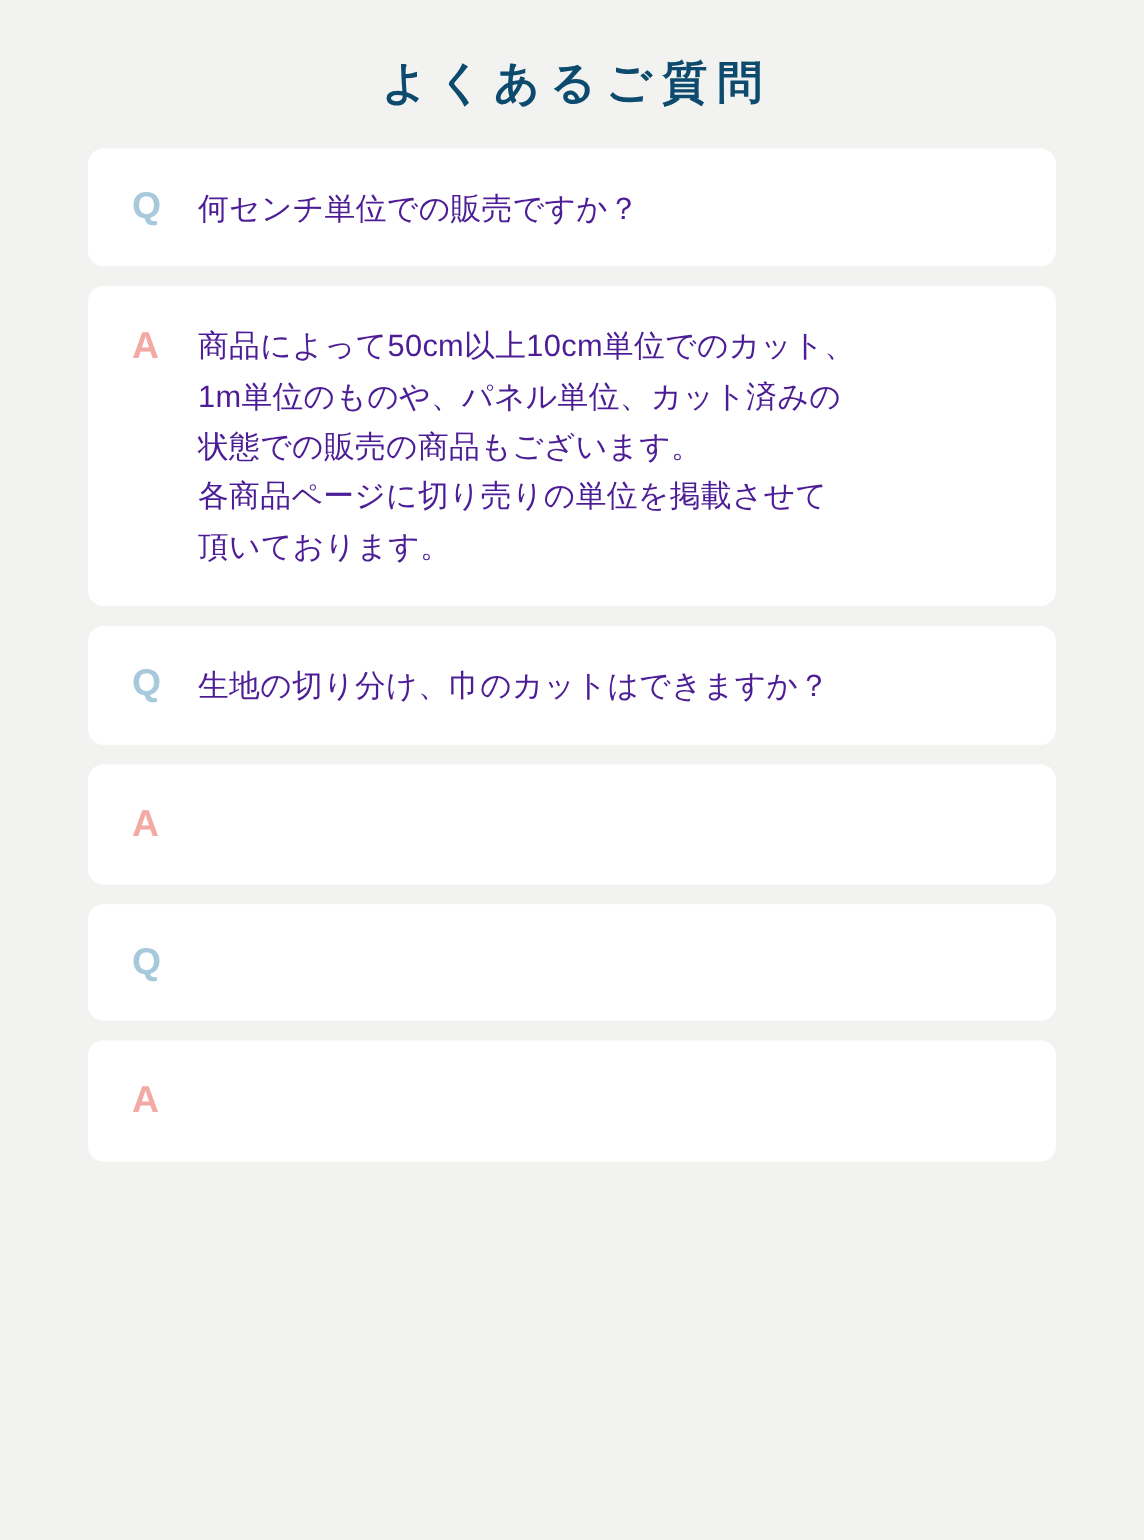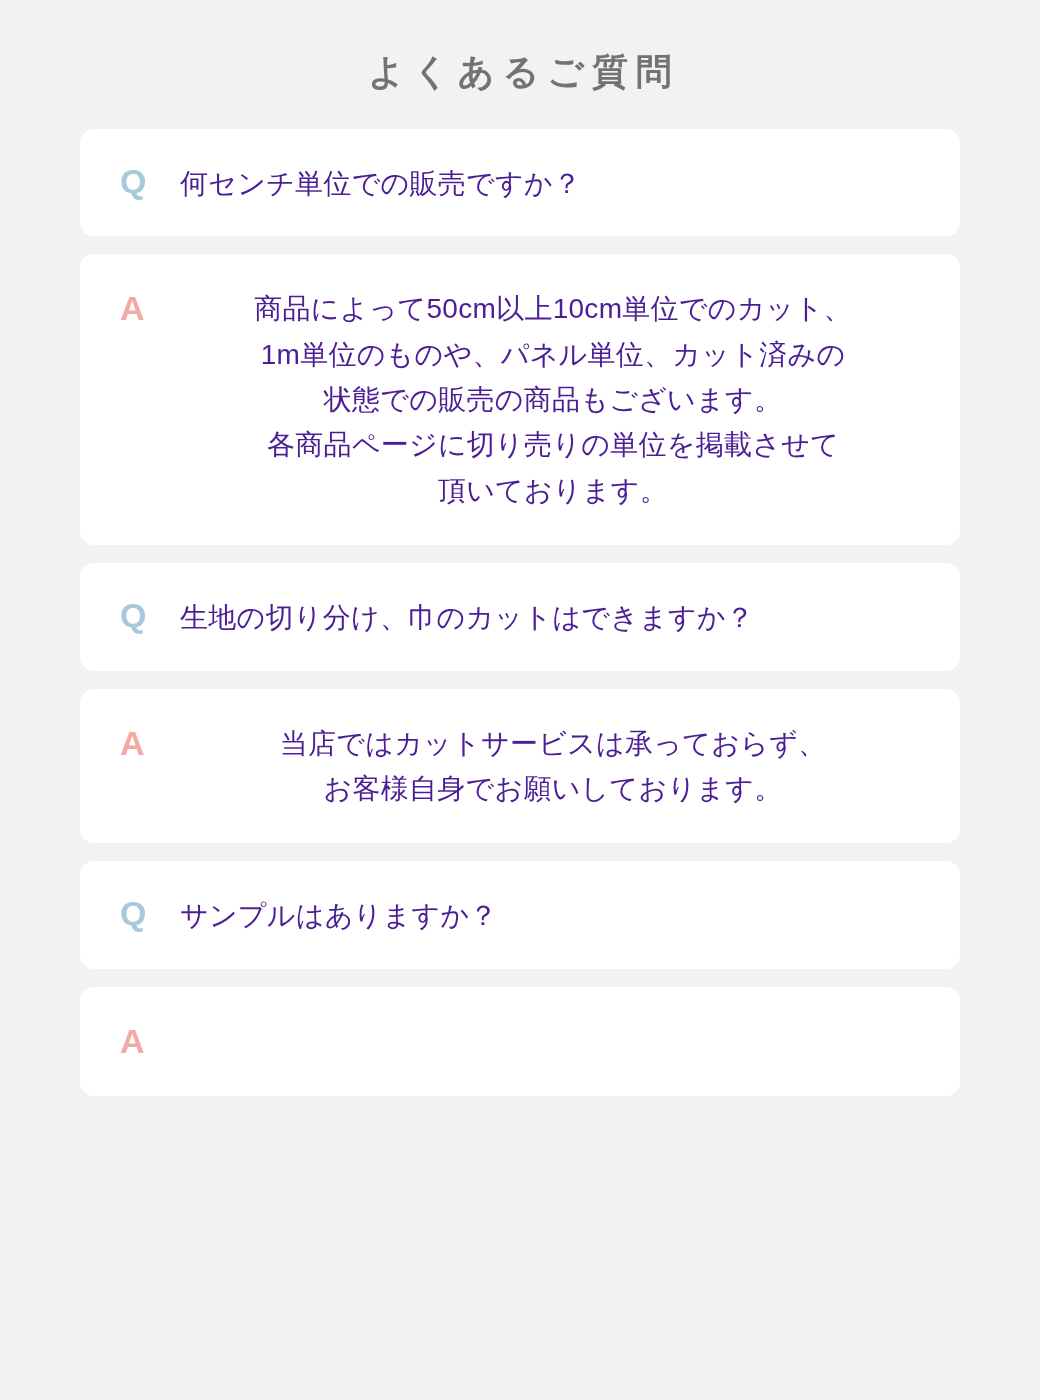--- a/index.html
+++ b/index.html
@@ -16,24 +16,24 @@
   }
   .page {
     position: relative;
     width: 1040px;
     height: 1400px;
     box-sizing: border-box;
     padding: 0 80px;
   }
   .faq-title {
     text-align: center;
-    font-size: 36px;
+    font-size: 41px;
     font-weight: 700;
     letter-spacing: 0.22em;
-    color: #737373;
+    color: #0c4a6e;
     padding-top: 48px;
     padding-bottom: 32px;
     margin: 0;
     text-indent: 0.22em;
   }
   .faq-list {
     display: flex;
     flex-direction: column;
     gap: 18px;
   }
@@ -76,21 +76,20 @@
     color: #4c1d95;
     white-space: pre-line;
     letter-spacing: 0.01em;
     font-weight: 400;
   }
   .faq-card.question .faq-text {
     padding-top: 2px;
   }
   .faq-card.answer .faq-text {
     padding-top: 0px;
-    text-align: center;
   }
 </style>
 </head>
 <body>
 
 <div class="page">
 
   <h1 class="faq-title">よくあるご質問</h1>
 
   <div class="faq-list">
@@ -109,27 +108,24 @@
 頂いております。</div>
     </div>
 
     <div class="faq-card question">
       <div class="marker q">Q</div>
       <div class="faq-text">生地の切り分け、巾のカットはできますか？</div>
     </div>
 
     <div class="faq-card answer">
       <div class="marker a">A</div>
-      <div class="faq-text">当店ではカットサービスは承っておらず、
-お客様自身でお願いしております。</div>
     </div>
 
     <div class="faq-card question">
       <div class="marker q">Q</div>
-      <div class="faq-text">サンプルはありますか？</div>
     </div>
 
     <div class="faq-card answer">
       <div class="marker a">A</div>
     </div>
 
   </div>
 </div>
 
 </body></html>

